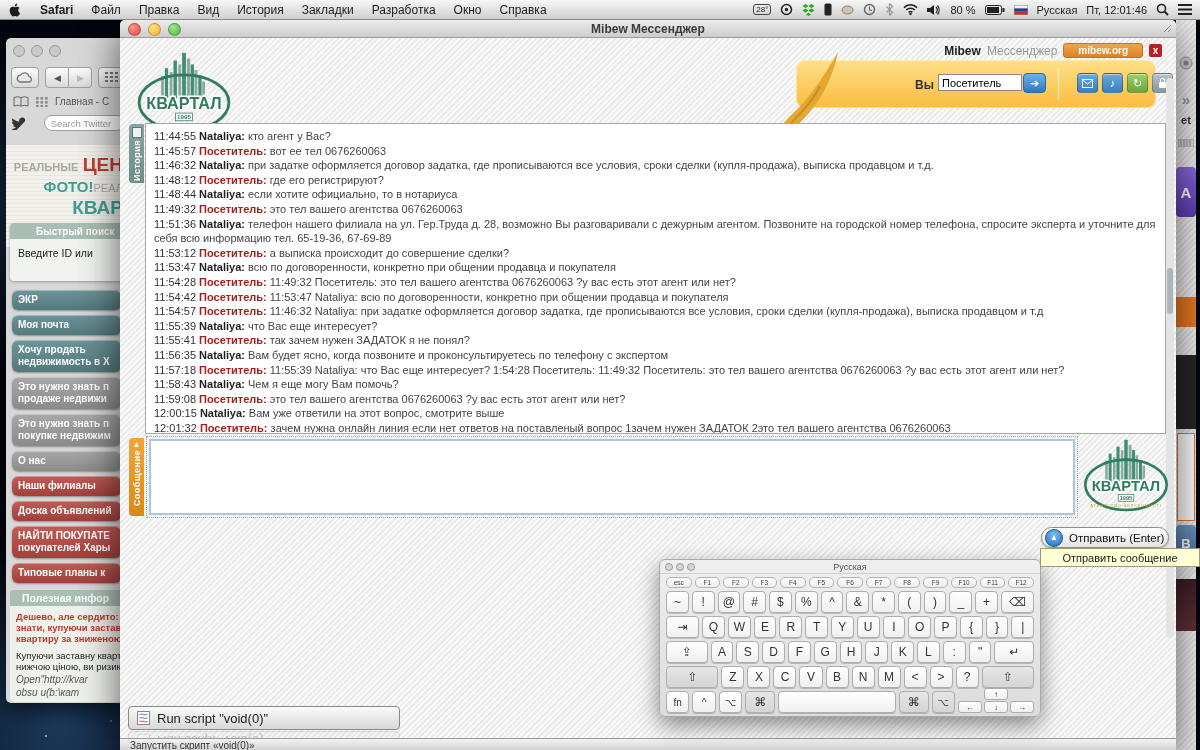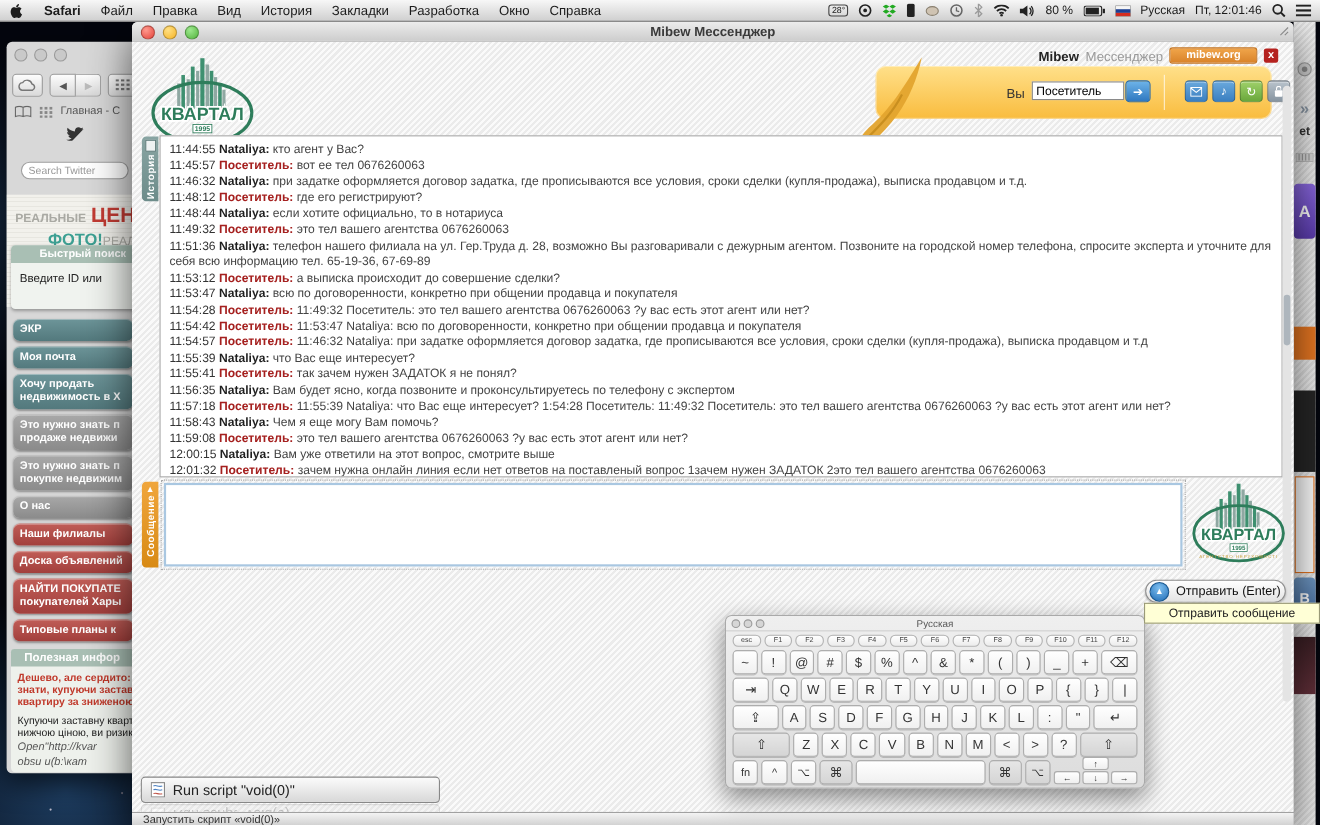--- a/index.html
+++ b/index.html
@@ -49,21 +49,21 @@
   #hdr-right .brand-b{font-weight:bold;color:#222;}
   #hdr-right .brand-l{color:#999;}
   .orangepill{background:linear-gradient(#f0a54a,#d9832a);border:1px solid #c57522;border-radius:3px;
     color:#fff;font-size:10px;font-weight:bold;padding:1px 14px;}
   .redx{width:13px;height:13px;background:#b5221f;border-radius:2px;color:#fff;font-size:10px;font-weight:bold;
     display:flex;align-items:center;justify-content:center;line-height:1;}
   
   #userbar{left:676px;top:22px;width:360px;height:48px;border-radius:9px;
     background:linear-gradient(#ffe08a,#f9bc3e);box-shadow:inset 0 0 0 1px rgba(255,255,255,.4);}
   #userbar .divider{position:absolute;left:262px;top:8px;bottom:8px;width:1px;background:rgba(255,255,255,.7);}
-  #youlbl{left:795px;top:40px;font-size:12px;font-weight:normal;color:#333;}
+  #youlbl{left:795px;top:40px;font-size:12px;font-weight:bold;color:#333;}
   #youname{left:818px;top:36px;width:76px;height:15px;border:1px solid #8a8a8a;font-size:11px;padding:0 3px;}
   .bluebtn{background:linear-gradient(#6db3e8,#2f78c0);border:1px solid #2a6aa8;border-radius:4px;color:#fff;
     display:flex;align-items:center;justify-content:center;}
   #sendname{left:903px;top:35px;width:21px;height:18px;font-size:11px;}
   #ubar-icons{left:957px;top:35px;display:flex;gap:4px;}
   .ubtn{width:19px;height:18px;border-radius:4px;border:1px solid rgba(0,0,0,.25);color:#fff;font-size:11px;
     display:flex;align-items:center;justify-content:center;box-shadow:inset 0 1px 0 rgba(255,255,255,.5);}
   .ubtn.bl{background:linear-gradient(#6aa9dd,#3a7fc0);}
   .ubtn.gr{background:linear-gradient(#9fd06a,#6aa83c);}
   .ubtn.gy{background:linear-gradient(#b9c3cc,#8795a1);}
@@ -292,21 +292,21 @@
           <rect x="0" y="4" width="2.6" height="2.6"></rect>
           <rect x="4.5" y="4" width="2.6" height="2.6"></rect>
           <rect x="9" y="4" width="2.6" height="2.6"></rect>
           <rect x="0" y="8" width="2.6" height="2.6"></rect>
           <rect x="4.5" y="8" width="2.6" height="2.6"></rect>
           <rect x="9" y="8" width="2.6" height="2.6"></rect>
         </g>
       </svg>
     <span style="font-size:10px;color:#555;">Главная - С</span>
   </div>
-  <div style="display:flex;gap:19px;padding:8px 0 0 5px;align-items:center;flex-direction:column;">
+  <div style="display:flex;gap:19px;padding:8px 0 0 5px;align-items:center;">
     <svg width="17" height="13">
         <path fill="#333" d="M16 2.2c-.6.3-1.2.4-1.8.5.7-.4 1.2-1 1.4-1.8-.6.4-1.3.6-2 .8C13 1 12.2.6 11.3.6c-1.8 0-3.2 1.4-3.2 3.2 0 .2 0 .5.1.7C5.5 4.4 3.1 3.2 1.5 1.2c-.3.5-.4 1-.4 1.6 0 1.1.6 2.1 1.4 2.7-.5 0-1-.2-1.5-.4 0 1.6 1.1 2.9 2.6 3.2-.3.1-.6.1-.9.1-.2 0-.4 0-.6-.1.4 1.3 1.6 2.2 3 2.3-1.1.9-2.5 1.4-4 1.4H.3c1.4.9 3.1 1.5 4.9 1.5"></path>
       </svg>
     <span class="pill" style="width:84px;height:14px;">Search Twitter</span>
   </div>
   <div id="bg-banner" style="margin-top:14px;height:92px;text-align:right;padding:10px 2px 0 0;line-height:20px;">
     <div><span style="color:#a9a9a3;font-weight:bold;font-size:11px;">РЕАЛЬНЫЕ</span> <span style="color:#c23b33;font-weight:bold;font-size:19px;text-align:center;">ЦЕН</span></div>
     <div><span style="color:#3da093;font-weight:bold;font-size:15px;">ФОТО!</span><span style="color:#a9a9a3;font-size:11px;">РЕАЛ</span></div>
     <div><span style="color:#3da093;font-weight:bold;font-size:19px;">КВАР</span></div>
   </div>

